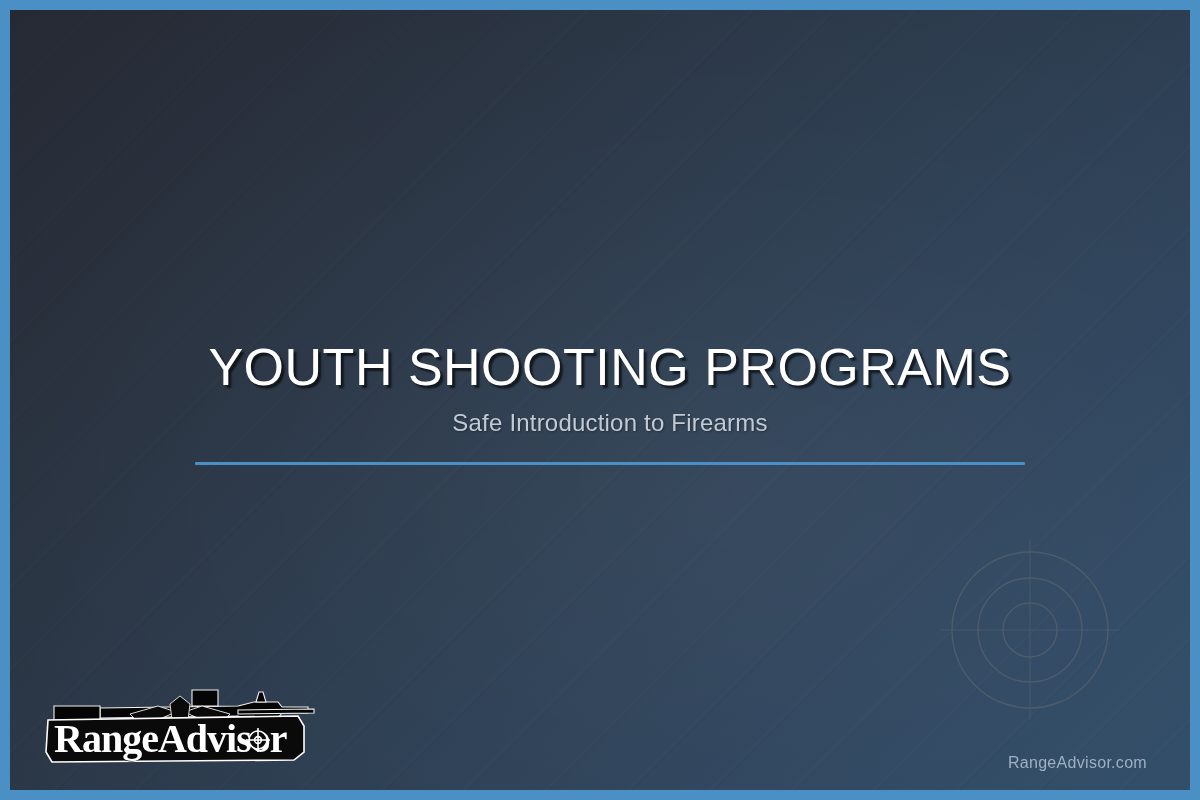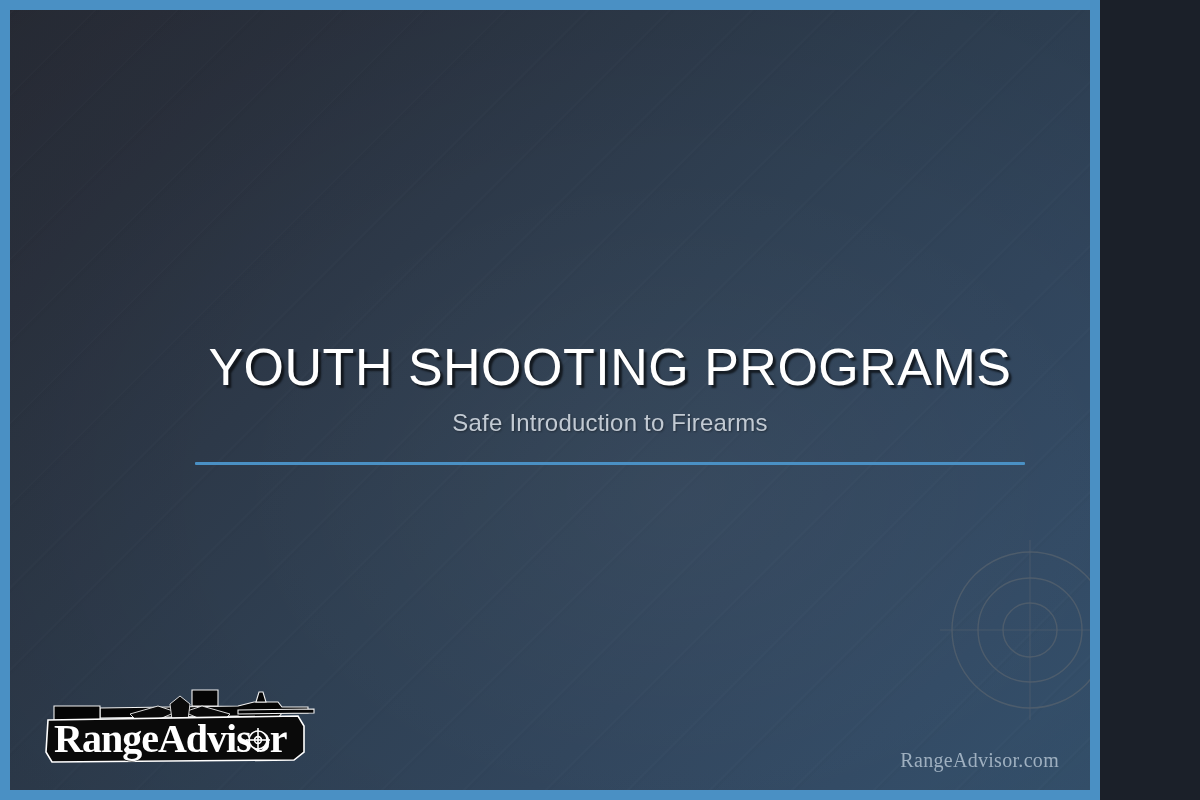--- a/index.html
+++ b/index.html
@@ -11,21 +11,21 @@
   body {
     width: 1200px;
     height: 800px;
     overflow: hidden;
     font-family: "Liberation Sans", sans-serif;
   }
 
   
   .slide {
     position: relative;
-    width: 1100px;
+    width: 1200px;
     height: 800px;
     box-sizing: border-box;
     border: 10px solid #4a90c4;
     background: #2d3a4a;
     overflow: hidden;
   }
 
   
   .slide-bg {
     position: absolute;
@@ -116,26 +116,25 @@
     position: absolute;
     left: 32px;
     top: 670px;
     width: 276px;
     height: 96px;
   }
 
   
   .footer-url {
     position: absolute;
-    right: 31px;
+    right: 43px;
     bottom: 18px;
-    font-size: 20px;
+    font-size: 16px;
     color: #9fb0c0;
     letter-spacing: 0.3px;
-    font-family: Liberation Serif, serif;
   }
 </style>
 </head>
 <body>
 
 <div class="slide">
 
   <div class="slide-bg"></div>
   <div class="slide-texture"></div>
   <div class="slide-vignette"></div>

